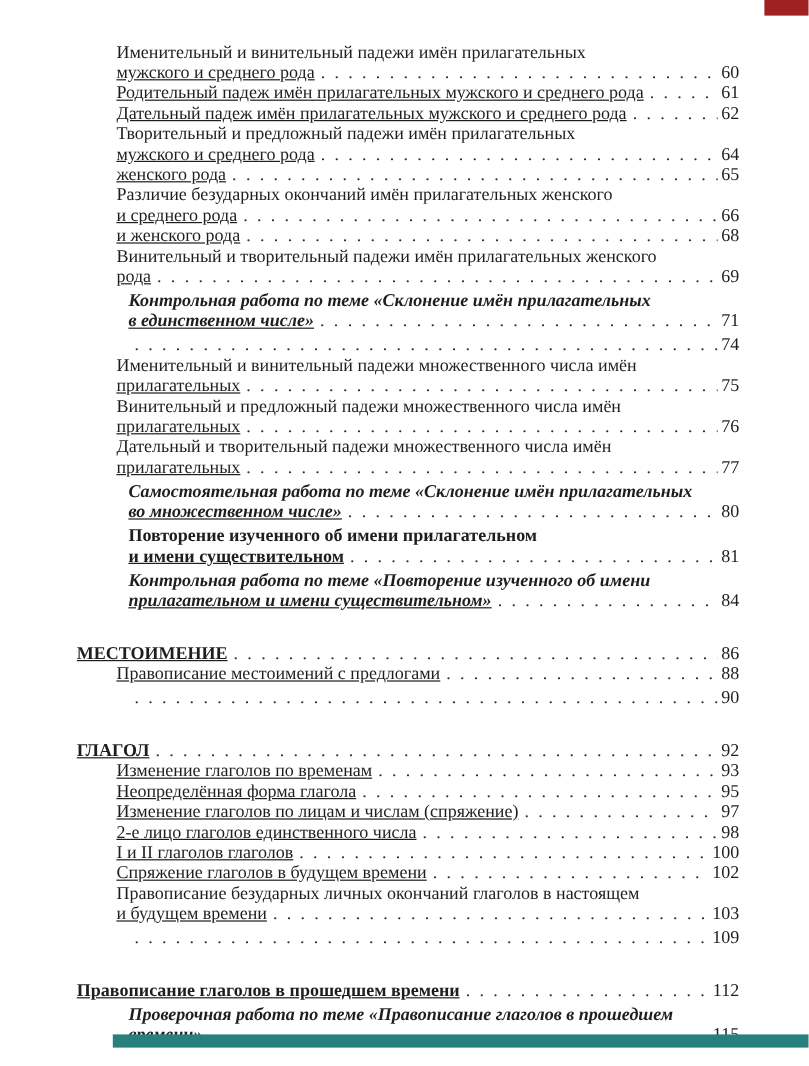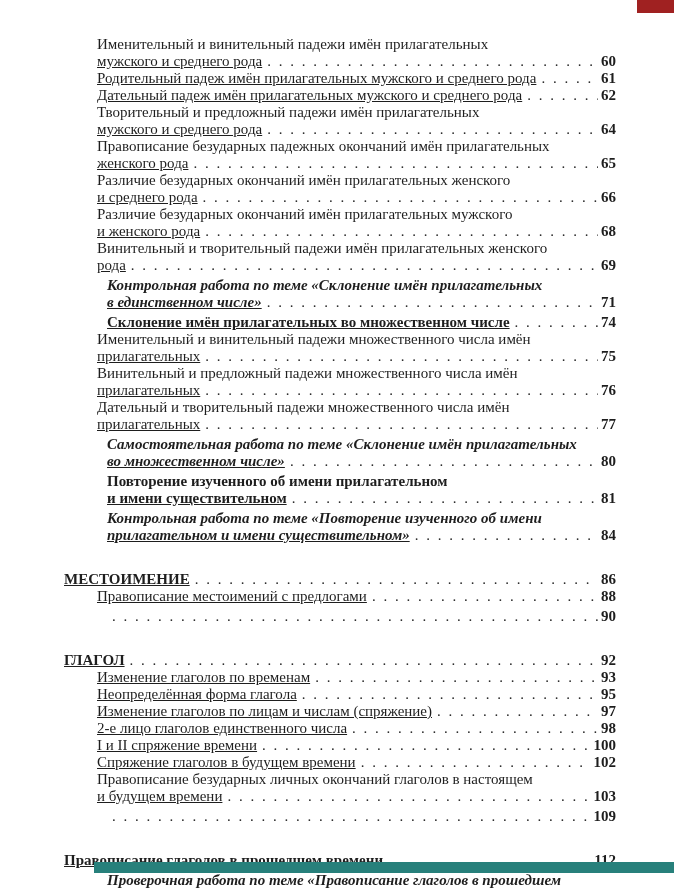--- a/index.html
+++ b/index.html
@@ -56,21 +56,21 @@
     overflow: hidden;
     white-space: nowrap;
     margin: 0 3px 0 5px;
     font-weight: normal;
     font-style: normal;
     letter-spacing: 2px;
     color: #2a2a2a;
   }
   .pg {
     flex: 0 0 auto;
-    font-weight: bold;
+    font-weight: normal;
     font-style: normal;
     color: #1e1e1e;
   }
 </style>
 </head>
 <body>
 
 <div class="sheet">
   <div class="corner-mark" style="background: rgb(160, 33, 33);"></div>
   <div class="toc" id="toc">
@@ -98,37 +98,35 @@
       </div>
       <div class="entry sub gap0">
         <div class="line">Творительный и предложный падежи имён прилагательных</div>
         <div class="line last">
           <span class="txt">мужского и среднего рода</span>
           <span class="leader">. . . . . . . . . . . . . . . . . . . . . . . . . . . . . . . . . . . . . . . . . . . . . . . . . . . . . . . . . . . . . . . . . . . . . . . . . . . . . . . . . . . . . . . . . . . . . . . . . . . . . . . . . . . . . . . . . . . . . . . . </span>
           <span class="pg">64</span>
         </div>
       </div>
       <div class="entry sub gap0">
-        <div class="line">Правописание безударных падежных окончаний имён прилагательных</div>
         <div class="line last">
           <span class="txt">женского рода</span>
           <span class="leader">. . . . . . . . . . . . . . . . . . . . . . . . . . . . . . . . . . . . . . . . . . . . . . . . . . . . . . . . . . . . . . . . . . . . . . . . . . . . . . . . . . . . . . . . . . . . . . . . . . . . . . . . . . . . . . . . . . . . . . . . </span>
           <span class="pg">65</span>
         </div>
       </div>
       <div class="entry sub gap0">
         <div class="line">Различие безударных окончаний имён прилагательных женского</div>
         <div class="line last">
           <span class="txt">и среднего рода</span>
           <span class="leader">. . . . . . . . . . . . . . . . . . . . . . . . . . . . . . . . . . . . . . . . . . . . . . . . . . . . . . . . . . . . . . . . . . . . . . . . . . . . . . . . . . . . . . . . . . . . . . . . . . . . . . . . . . . . . . . . . . . . . . . . </span>
           <span class="pg">66</span>
         </div>
       </div>
       <div class="entry sub gap0">
-        <div class="line">Различие безударных окончаний имён прилагательных мужского</div>
         <div class="line last">
           <span class="txt">и женского рода</span>
           <span class="leader">. . . . . . . . . . . . . . . . . . . . . . . . . . . . . . . . . . . . . . . . . . . . . . . . . . . . . . . . . . . . . . . . . . . . . . . . . . . . . . . . . . . . . . . . . . . . . . . . . . . . . . . . . . . . . . . . . . . . . . . . </span>
           <span class="pg">68</span>
         </div>
       </div>
       <div class="entry sub gap0">
         <div class="line">Винительный и творительный падежи имён прилагательных женского</div>
         <div class="line last">
           <span class="txt">рода</span>
@@ -139,21 +137,20 @@
       <div class="entry work gap1">
         <div class="line">Контрольная работа по теме «Склонение имён прилагательных</div>
         <div class="line last">
           <span class="txt">в единственном числе»</span>
           <span class="leader">. . . . . . . . . . . . . . . . . . . . . . . . . . . . . . . . . . . . . . . . . . . . . . . . . . . . . . . . . . . . . . . . . . . . . . . . . . . . . . . . . . . . . . . . . . . . . . . . . . . . . . . . . . . . . . . . . . . . . . . . </span>
           <span class="pg">71</span>
         </div>
       </div>
       <div class="entry head gap1">
         <div class="line last">
-          <span class="txt">Склонение имён прилагательных во множественном числе</span>
           <span class="leader">. . . . . . . . . . . . . . . . . . . . . . . . . . . . . . . . . . . . . . . . . . . . . . . . . . . . . . . . . . . . . . . . . . . . . . . . . . . . . . . . . . . . . . . . . . . . . . . . . . . . . . . . . . . . . . . . . . . . . . . . </span>
           <span class="pg">74</span>
         </div>
       </div>
       <div class="entry sub gap0">
         <div class="line">Именительный и винительный падежи множественного числа имён</div>
         <div class="line last">
           <span class="txt">прилагательных</span>
           <span class="leader">. . . . . . . . . . . . . . . . . . . . . . . . . . . . . . . . . . . . . . . . . . . . . . . . . . . . . . . . . . . . . . . . . . . . . . . . . . . . . . . . . . . . . . . . . . . . . . . . . . . . . . . . . . . . . . . . . . . . . . . . </span>
           <span class="pg">75</span>
@@ -249,21 +246,21 @@
       </div>
       <div class="entry sub gap0">
         <div class="line last">
           <span class="txt">2-е лицо глаголов единственного числа</span>
           <span class="leader">. . . . . . . . . . . . . . . . . . . . . . . . . . . . . . . . . . . . . . . . . . . . . . . . . . . . . . . . . . . . . . . . . . . . . . . . . . . . . . . . . . . . . . . . . . . . . . . . . . . . . . . . . . . . . . . . . . . . . . . . </span>
           <span class="pg">98</span>
         </div>
       </div>
       <div class="entry sub gap0">
         <div class="line last">
-          <span class="txt">I и II спряжение времени</span>
+          <span class="txt">I и II глаголов глаголов</span>
           <span class="leader">. . . . . . . . . . . . . . . . . . . . . . . . . . . . . . . . . . . . . . . . . . . . . . . . . . . . . . . . . . . . . . . . . . . . . . . . . . . . . . . . . . . . . . . . . . . . . . . . . . . . . . . . . . . . . . . . . . . . . . . . </span>
           <span class="pg">100</span>
         </div>
       </div>
       <div class="entry sub gap0">
         <div class="line last">
           <span class="txt">Спряжение глаголов в будущем времени</span>
           <span class="leader">. . . . . . . . . . . . . . . . . . . . . . . . . . . . . . . . . . . . . . . . . . . . . . . . . . . . . . . . . . . . . . . . . . . . . . . . . . . . . . . . . . . . . . . . . . . . . . . . . . . . . . . . . . . . . . . . . . . . . . . . </span>
           <span class="pg">102</span>
         </div>

